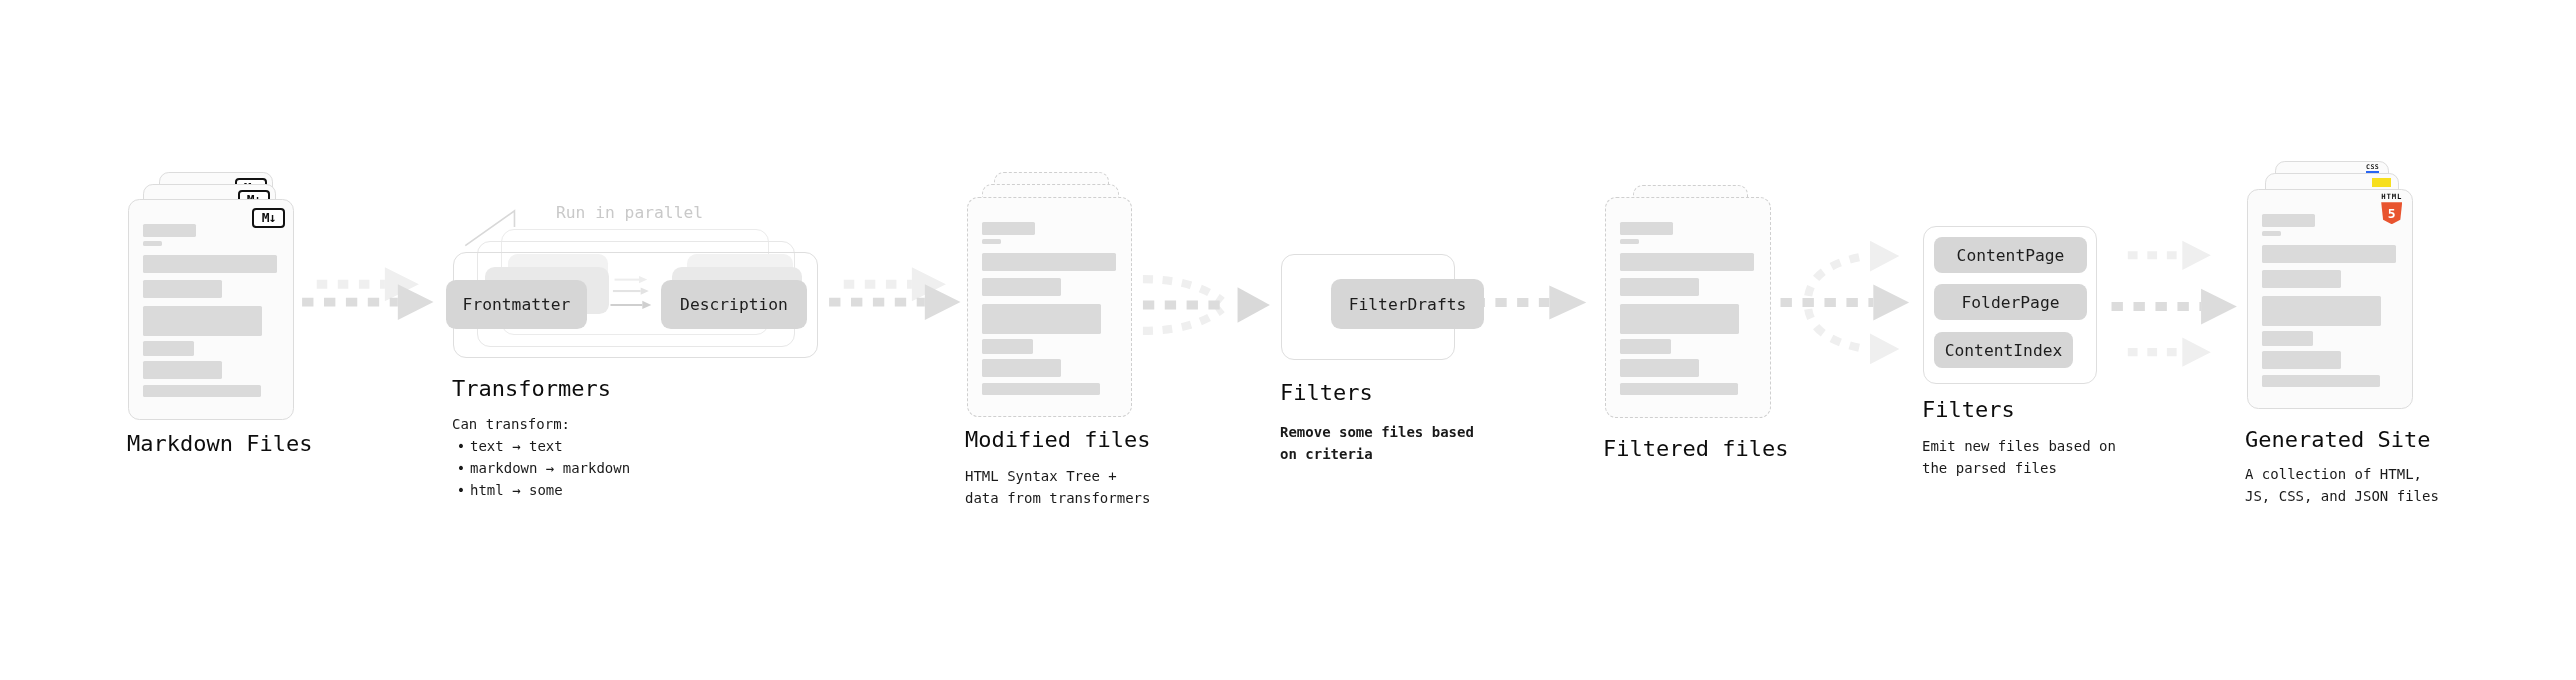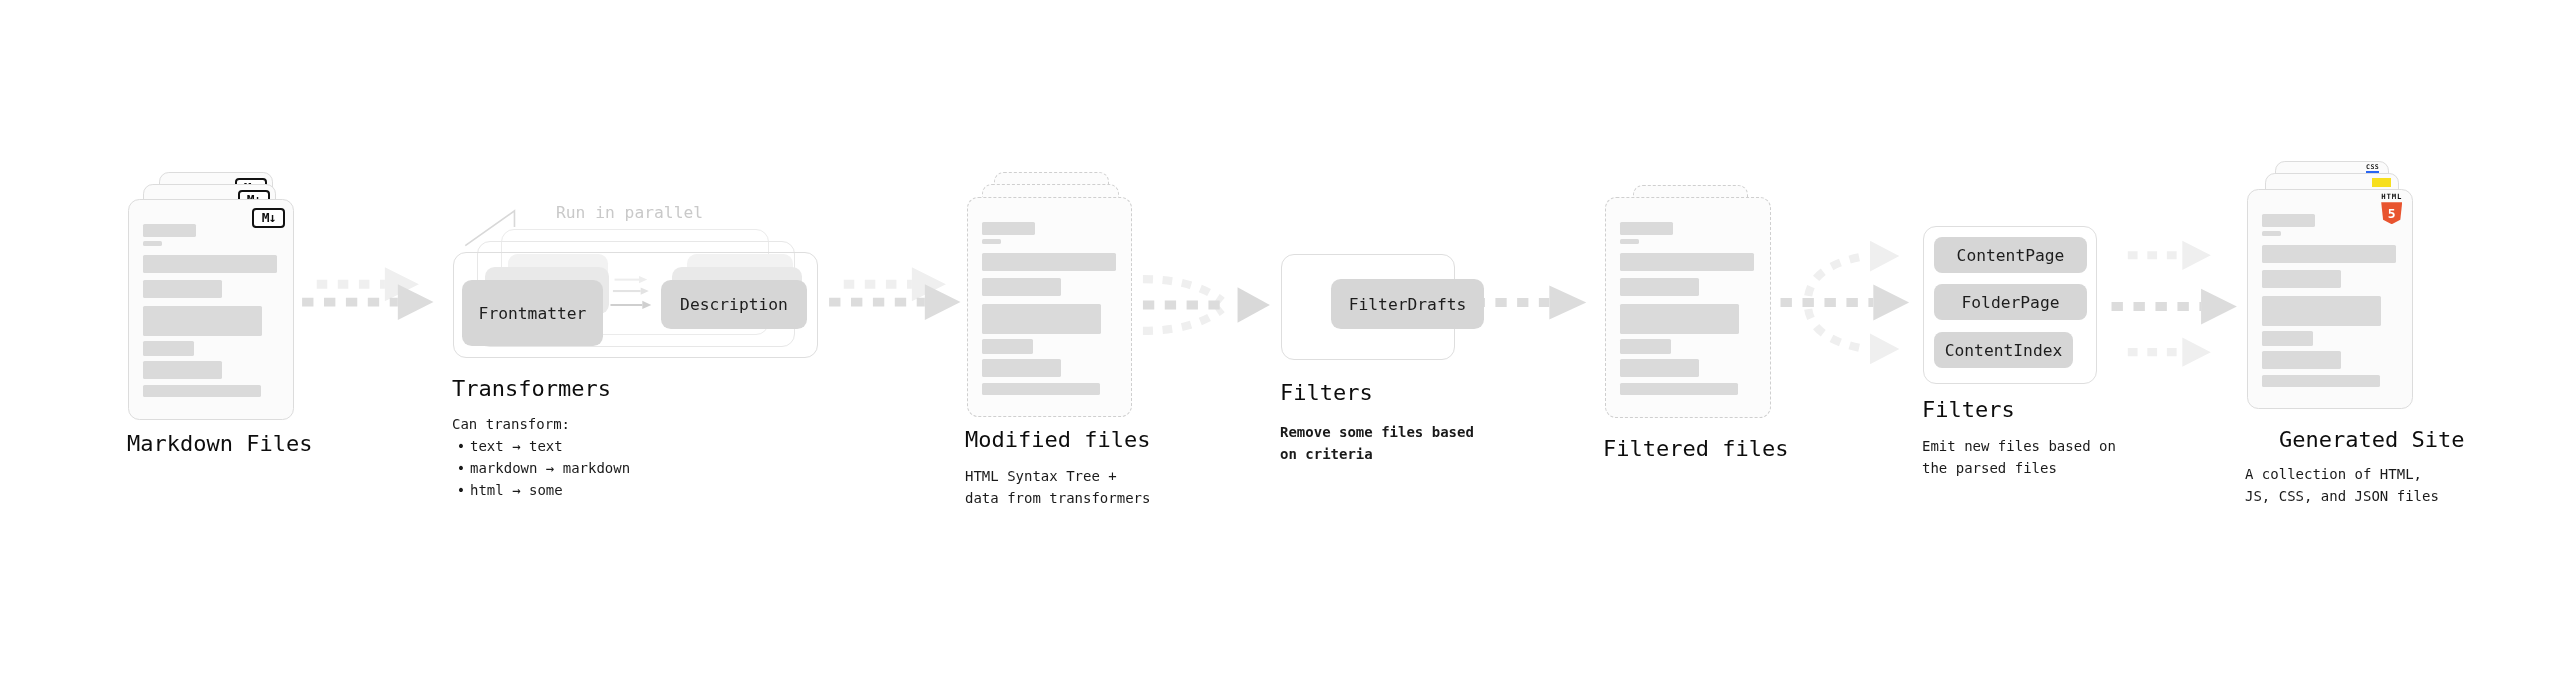--- a/index.html
+++ b/index.html
@@ -117,21 +117,21 @@
     <div class="title" style="left:127px;top:431px;">Markdown Files</div>
   </div>
 
   <div>
     <div class="obox" style="left:501px;top:229px;width:268px;height:106px;border-color:#ebebeb;"></div>
     <div class="obox" style="left:477px;top:241px;width:318px;height:106px;border-color:#e7e7e7;"></div>
     <div class="obox" style="left:453px;top:252px;width:365px;height:106px;border-color:#dedede;"></div>
 
     <div class="pill ghost2" style="left:508px;top:254px;width:100px;height:46px;"></div>
     <div class="pill ghost1" style="left:485px;top:267px;width:124px;height:47px;"></div>
-    <div class="pill" style="left:462px;top:280px;width:141px;height:66px;">Frontmatter</div>
+    <div class="pill" style="left:446px;top:280px;width:141px;height:49px;">Frontmatter</div>
 
     <div class="pill ghost2" style="left:687px;top:254px;width:106px;height:46px;"></div>
     <div class="pill ghost1" style="left:672px;top:267px;width:130px;height:47px;"></div>
     <div class="pill" style="left:661px;top:280px;width:146px;height:49px;">Description</div>
 
     <svg style="left:608px;top:273px" width="49" height="41" viewBox="0 0 60 50">
       <line x1="8" y1="8" x2="38" y2="8" stroke="#ededed" stroke-width="2.5"></line>
         <polygon points="38,3.5 38,12.5 48,8" fill="#ededed"></polygon>
       <line x1="6" y1="22" x2="40" y2="22" stroke="#e3e3e3" stroke-width="2.5"></line>
         <polygon points="40,17.5 40,26.5 50,22" fill="#e3e3e3"></polygon>
@@ -238,21 +238,21 @@
       </div>
     <div class="sbar" style="top: 24.4px; width: 53px; height: 12.2px;"></div>
         <div class="sbar" style="top: 41px; width: 18.7px; height: 4.9px;"></div>
         <div class="sbar" style="top: 55px; width: 134px; height: 18px;"></div>
         <div class="sbar" style="top: 80px; width: 79px; height: 18px;"></div>
         <div class="sbar" style="top: 106px; width: 119px; height: 30px;"></div>
         <div class="sbar" style="top: 141px; width: 51px; height: 15.4px;"></div>
         <div class="sbar" style="top: 161px; width: 79px; height: 18px;"></div>
         <div class="sbar" style="top: 185px; width: 118px; height: 12.2px;"></div>
       </div>
-    <div class="title" style="left:2245px;top:427px;margin-left:34px;">Generated Site</div>
+    <div class="title" style="left:2245px;top:427px;">Generated Site</div>
     <div class="body-text" style="left:2245px;top:463px;">
       <div>A collection of HTML,</div>
       <div>JS, CSS, and JSON files</div>
     </div>
   </div>
 
 </div>
 
 
 </body></html>

